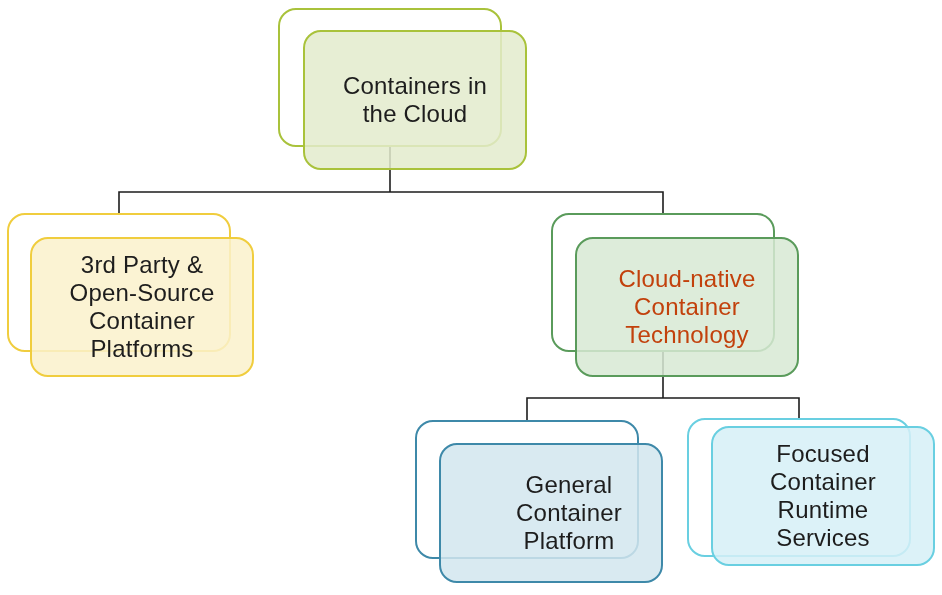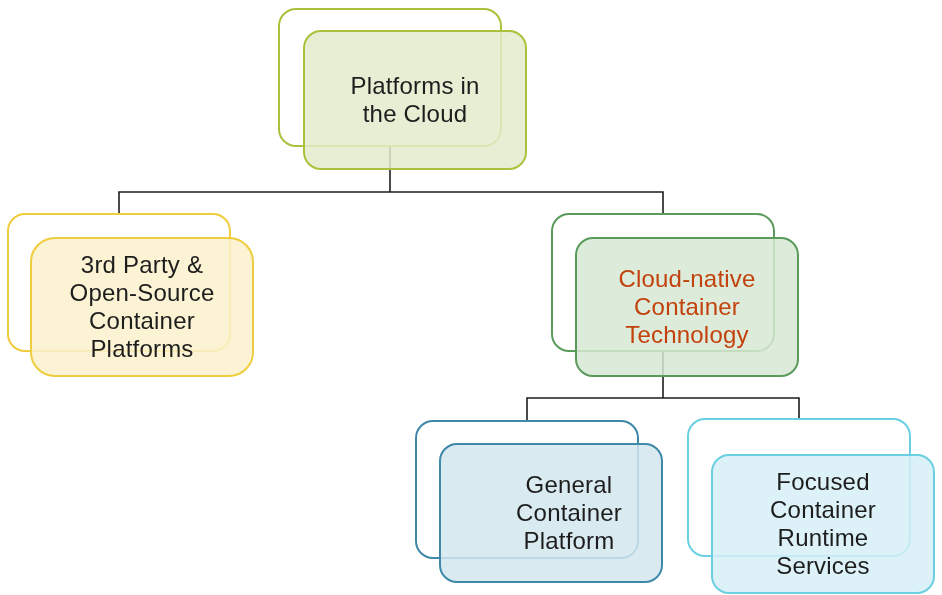--- a/index.html
+++ b/index.html
@@ -58,44 +58,44 @@
   
   .n0s { left: 278px; top: 8px; }
   .n0  { left: 303px; top: 30px; }
   .n1s { left: 7px;   top: 213px; }
   .n1  { left: 30px;  top: 237px; }
   .n2s { left: 551px; top: 213px; }
   .n2  { left: 575px; top: 237px; }
   .n3s { left: 415px; top: 420px; }
   .n3  { left: 439px; top: 443px; padding-left: 36px; }
   .n4s { left: 687px; top: 418px; }
-  .n4  { left: 711px; top: 454px; }
+  .n4  { left: 711px; top: 426px; }
 </style>
 </head>
 <body>
 
 <div class="canvas" style="background-color: rgb(255, 255, 255);">
 
   <svg class="connectors" width="942" height="595">
     <g style="stroke: rgb(29, 29, 29);">
       <path d="M390 147 V192"></path>
       <path d="M119 214 V192 H663 V214"></path>
       <path d="M663 352 V398"></path>
       <path d="M527 421 V398 H799 V419"></path>
     </g>
   </svg>
 
   <div class="shadow-box n0s" style="border-color: rgb(169, 194, 59);"></div>
   <div class="node-box n0" style="border-color: rgb(169, 194, 59); background-color: rgba(227, 235, 205, 0.85);">
-    <span class="node-label" style="color: rgb(29, 29, 29);">Platforms in
+    <span class="node-label" style="color: rgb(29, 29, 29);">Containers in
 the Cloud</span>
   </div>
 
   <div class="shadow-box n1s" style="border-color: rgb(240, 205, 62);"></div>
-  <div class="node-box n1" style="border-color: rgb(240, 205, 62); background-color: rgba(250, 241, 203, 0.85); border-radius: 25px;">
+  <div class="node-box n1" style="border-color: rgb(240, 205, 62); background-color: rgba(250, 241, 203, 0.85);">
     <span class="node-label" style="color: rgb(29, 29, 29);">3rd Party &amp;
 Open-Source
 Container
 Platforms</span>
   </div>
 
   <div class="shadow-box n2s" style="border-color: rgb(90, 155, 91);"></div>
   <div class="node-box n2" style="border-color: rgb(90, 155, 91); background-color: rgba(215, 233, 212, 0.85);">
     <span class="node-label" style="color: #c2410c;">Cloud-native
 Container

